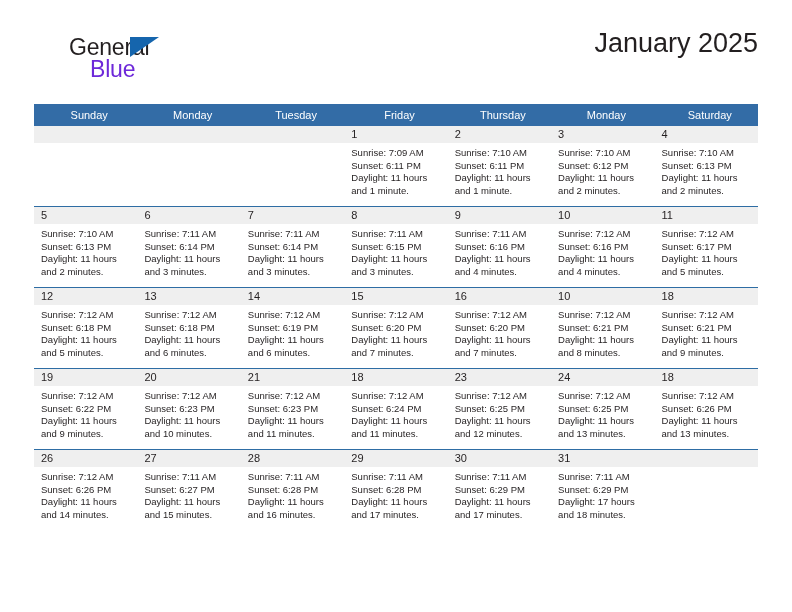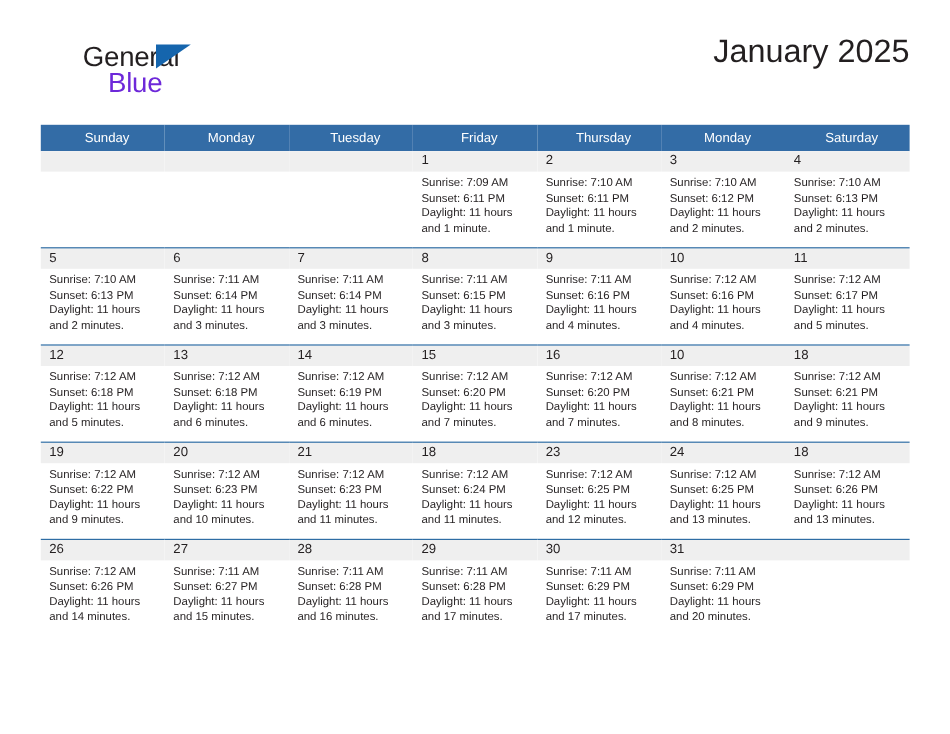--- a/index.html
+++ b/index.html
@@ -423,21 +423,21 @@
               <div>Sunrise: 7:11 AM</div>
               <div>Sunset: 6:29 PM</div>
               <div class="daylight">Daylight: 11 hours and 17 minutes.</div>
             </div>
           </td>
           <td class="day-cell">
             <div class="daynum-band">31</div>
             <div class="day-detail">
               <div>Sunrise: 7:11 AM</div>
               <div>Sunset: 6:29 PM</div>
-              <div class="daylight">Daylight: 11 hours and 20 minutes.</div>
+              <div class="daylight">Daylight: 17 hours and 18 minutes.</div>
             </div>
           </td>
           <td class="day-cell empty">
             <div class="daynum-band"></div>
           </td>
         </tr>
       </tbody>
   </table>
 
 </div>

